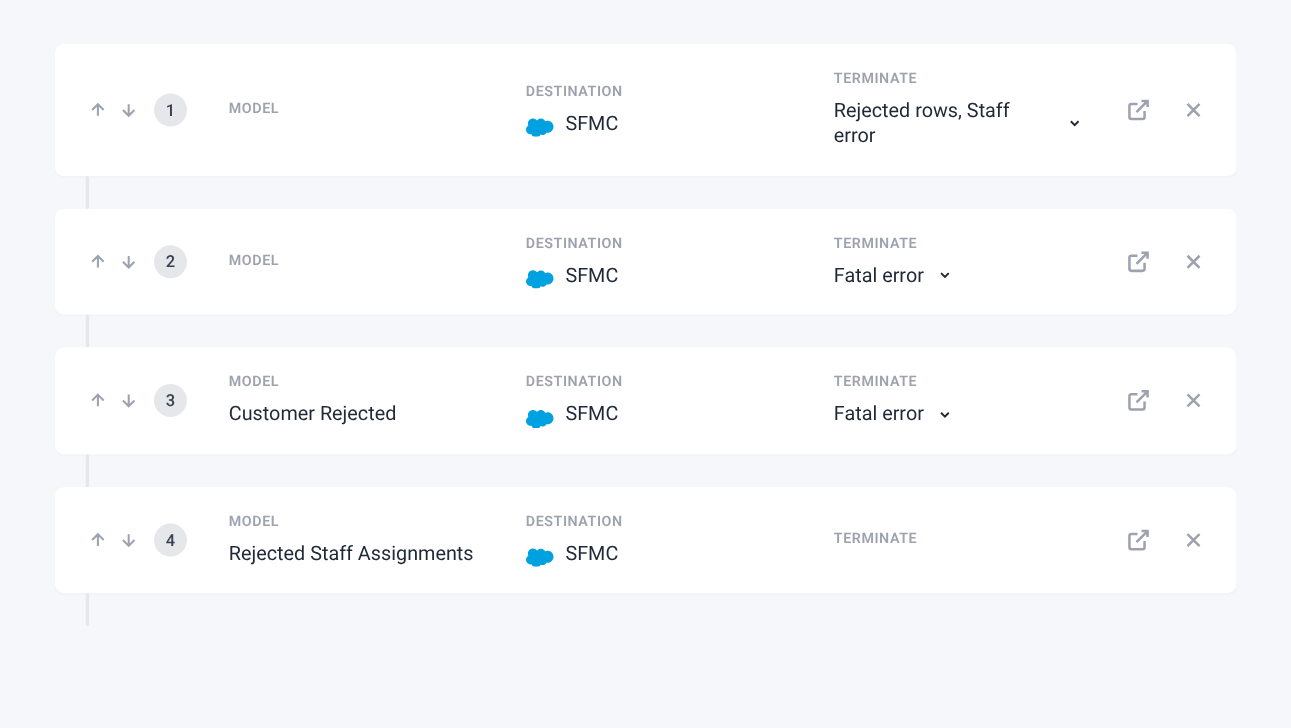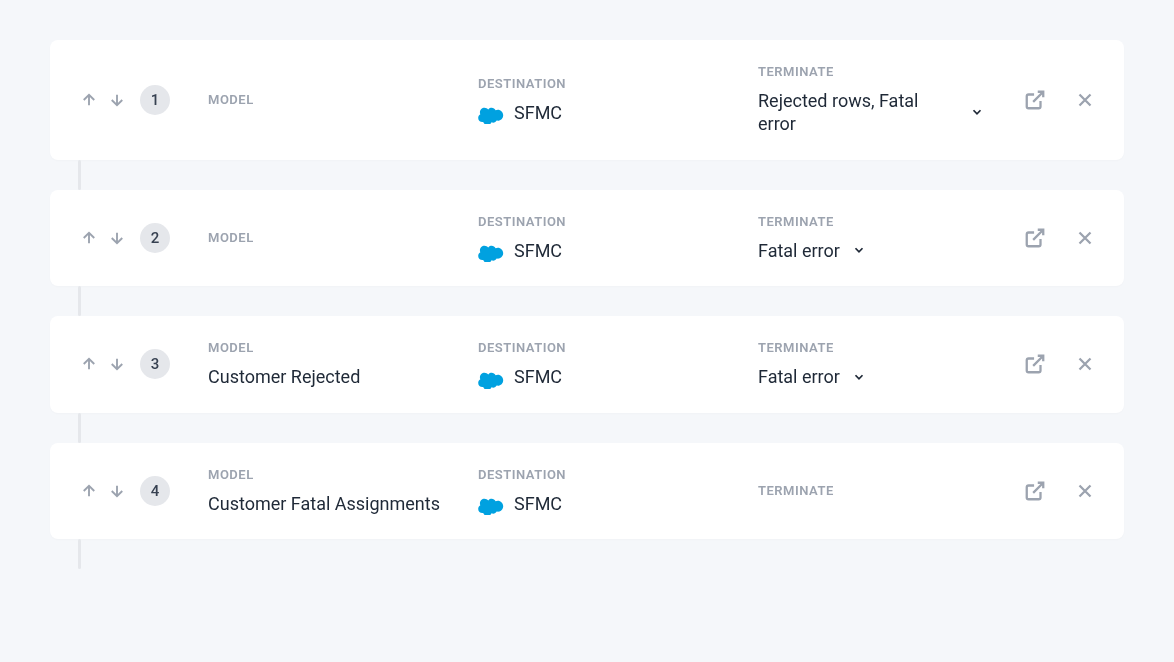--- a/index.html
+++ b/index.html
@@ -163,21 +163,21 @@
           <svg width="26" height="18" viewBox="0 0 26 18">
               <path fill="#00A1E0" d="M10.5 3.2c.8-.9 2-1.4 3.2-1.4 1.7 0 3.1 1 3.9 2.4.7-.3 1.4-.5 2.2-.5 3 0 5.4 2.5 5.4 5.5s-2.4 5.5-5.4 5.5c-.4 0-.7 0-1.1-.1-.7 1.2-2 2.1-3.5 2.1-.6 0-1.2-.1-1.7-.4-.7 1.6-2.3 2.7-4.1 2.7-1.9 0-3.6-1.2-4.2-3-0.3 0-.5.1-.8.1-2.3 0-4.2-1.9-4.2-4.2 0-1.6.8-2.9 2.1-3.7-.3-.6-.4-1.2-.4-1.9 0-2.6 2.1-4.6 4.6-4.6 1.5 0 2.8.7 3.7 1.8z"></path>
             </svg>
         </span>
         <span class="value">SFMC</span>
       </div>
     </div>
     <div class="col col-terminate">
       <span class="label">TERMINATE</span>
       <div class="terminate-dropdown">
-        <span class="value">Rejected rows, Fatal error</span>
+        <span class="value">Rejected rows, Staff error</span>
         <svg class="chevron" width="14" height="14" viewBox="0 0 24 24" fill="none" stroke="currentColor" stroke-width="3">
             <path d="M6 9l6 6 6-6"></path>
           </svg>
       </div>
     </div>
     <div class="actions">
       <button class="action-btn">
         <svg width="22" height="22" viewBox="0 0 24 24" fill="none" stroke="currentColor" stroke-width="2.5">
             <path d="M18 13v6a2 2 0 0 1-2 2H5a2 2 0 0 1-2-2V8a2 2 0 0 1 2-2h6M15 3h6v6M10 14L21 3"></path>
           </svg>
@@ -314,21 +314,21 @@
         <button class="icon-btn">
           <svg viewBox="0 0 24 24" fill="none" stroke="currentColor" stroke-width="2.5">
               <path d="M12 5v14M19 12l-7 7-7-7"></path>
             </svg>
         </button>
       </div>
       <div class="order-badge">4</div>
     </div>
     <div class="col col-model">
       <span class="label">MODEL</span>
-      <span class="value">Customer Fatal Assignments</span>
+      <span class="value">Rejected Staff Assignments</span>
     </div>
     <div class="col col-destination">
       <span class="label">DESTINATION</span>
       <div class="destination-value">
         <span class="sf-icon">
           <svg width="26" height="18" viewBox="0 0 26 18">
               <path fill="#00A1E0" d="M10.5 3.2c.8-.9 2-1.4 3.2-1.4 1.7 0 3.1 1 3.9 2.4.7-.3 1.4-.5 2.2-.5 3 0 5.4 2.5 5.4 5.5s-2.4 5.5-5.4 5.5c-.4 0-.7 0-1.1-.1-.7 1.2-2 2.1-3.5 2.1-.6 0-1.2-.1-1.7-.4-.7 1.6-2.3 2.7-4.1 2.7-1.9 0-3.6-1.2-4.2-3-0.3 0-.5.1-.8.1-2.3 0-4.2-1.9-4.2-4.2 0-1.6.8-2.9 2.1-3.7-.3-.6-.4-1.2-.4-1.9 0-2.6 2.1-4.6 4.6-4.6 1.5 0 2.8.7 3.7 1.8z"></path>
             </svg>
         </span>
         <span class="value">SFMC</span>

